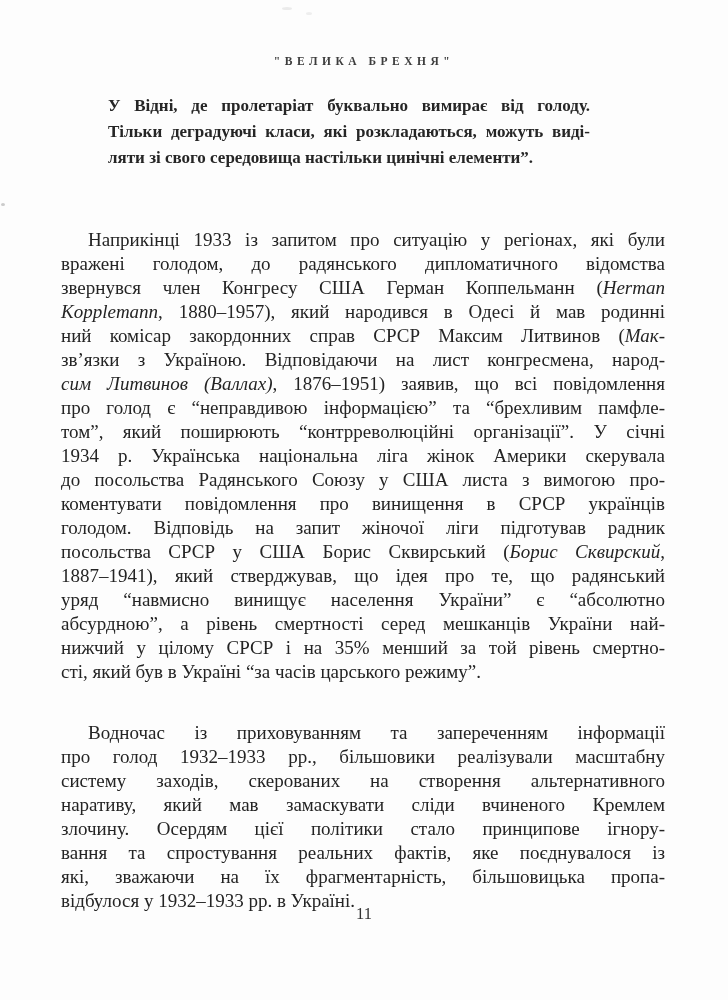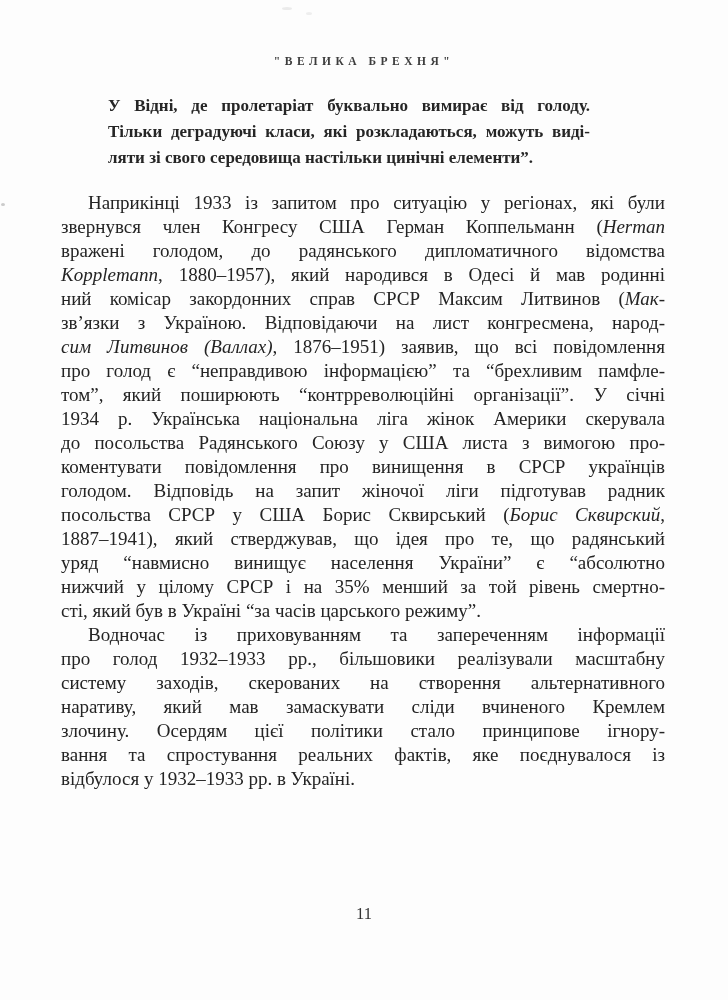--- a/index.html
+++ b/index.html
@@ -38,20 +38,21 @@
     text-align:justify;
     text-align-last:justify;
     white-space:normal;
   }
   .line.last{
     text-align:left;
     text-align-last:left;
   }
   .line.indent{
     text-indent:27px;
+    margin-top:37px;
   }
   .folio{
     position:absolute;top:904px;left:0;right:0;
     text-align:center;
     font-size:16.5px;
     color:#343434;
   }
   .speck{
     position:absolute;border-radius:50%;
     background:#9a9a9a;opacity:.5;
@@ -72,40 +73,42 @@
   <div class="running-head">"ВЕЛИКА БРЕХНЯ"</div>
 
   <div class="epigraph">
       <div class="line">У Відні, де пролетаріат буквально вимирає від голоду.</div>
       <div class="line">Тільки деградуючі класи, які розкладаються, можуть виді-</div>
       <div class="line last">ляти зі свого середовища настільки цинічні елементи”.</div>
     </div>
 
   <div class="body-text">
       <div class="line indent">Наприкінці 1933 із запитом про ситуацію у регіонах, які були</div>
+      <div class="line">вражені голодом, до радянського дипломатичного відомства</div>
       <div class="line">звернувся член Конгресу США Герман Коппельманн (<i>Herman</i></div>
-      <div class="line">вражені голодом, до радянського дипломатичного відомства</div>
       <div class="line"><i>Kopplemann</i>, 1880–1957), який народився в Одесі й мав родинні</div>
       <div class="line">ний комісар закордонних справ СРСР Максим Литвинов (<i>Мак-</i></div>
       <div class="line">зв’язки з Україною. Відповідаючи на лист конгресмена, народ-</div>
       <div class="line"><i>сим Литвинов (Валлах)</i>, 1876–1951) заявив, що всі повідомлення</div>
       <div class="line">про голод є “неправдивою інформацією” та “брехливим памфле-</div>
       <div class="line">том”, який поширюють “контрреволюційні організації”. У січні</div>
       <div class="line">1934 р. Українська національна ліга жінок Америки скерувала</div>
       <div class="line">до посольства Радянського Союзу у США листа з вимогою про-</div>
       <div class="line">коментувати повідомлення про винищення в СРСР українців</div>
       <div class="line">голодом. Відповідь на запит жіночої ліги підготував радник</div>
       <div class="line">посольства СРСР у США Борис Сквирський (<i>Борис Сквирский</i>,</div>
       <div class="line">1887–1941), який стверджував, що ідея про те, що радянський</div>
       <div class="line">уряд “навмисно винищує населення України” є “абсолютно</div>
+      <div class="line">абсурдною”, а рівень смертності серед мешканців України най-</div>
       <div class="line">нижчий у цілому СРСР і на 35% менший за той рівень смертно-</div>
       <div class="line last">сті, який був в Україні “за часів царського режиму”.</div>
       <div class="line indent">Водночас із приховуванням та запереченням інформації</div>
       <div class="line">про голод 1932–1933 рр., більшовики реалізували масштабну</div>
       <div class="line">систему заходів, скерованих на створення альтернативного</div>
       <div class="line">наративу, який мав замаскувати сліди вчиненого Кремлем</div>
       <div class="line">злочину. Осердям цієї політики стало принципове ігнору-</div>
       <div class="line">вання та спростування реальних фактів, яке поєднувалося із</div>
+      <div class="line">які, зважаючи на їх фрагментарність, більшовицька пропа-</div>
       <div class="line last">відбулося у 1932–1933 рр. в Україні.</div>
     </div>
 
   <div class="folio">11</div>
 </div>
 
 </body></html>

